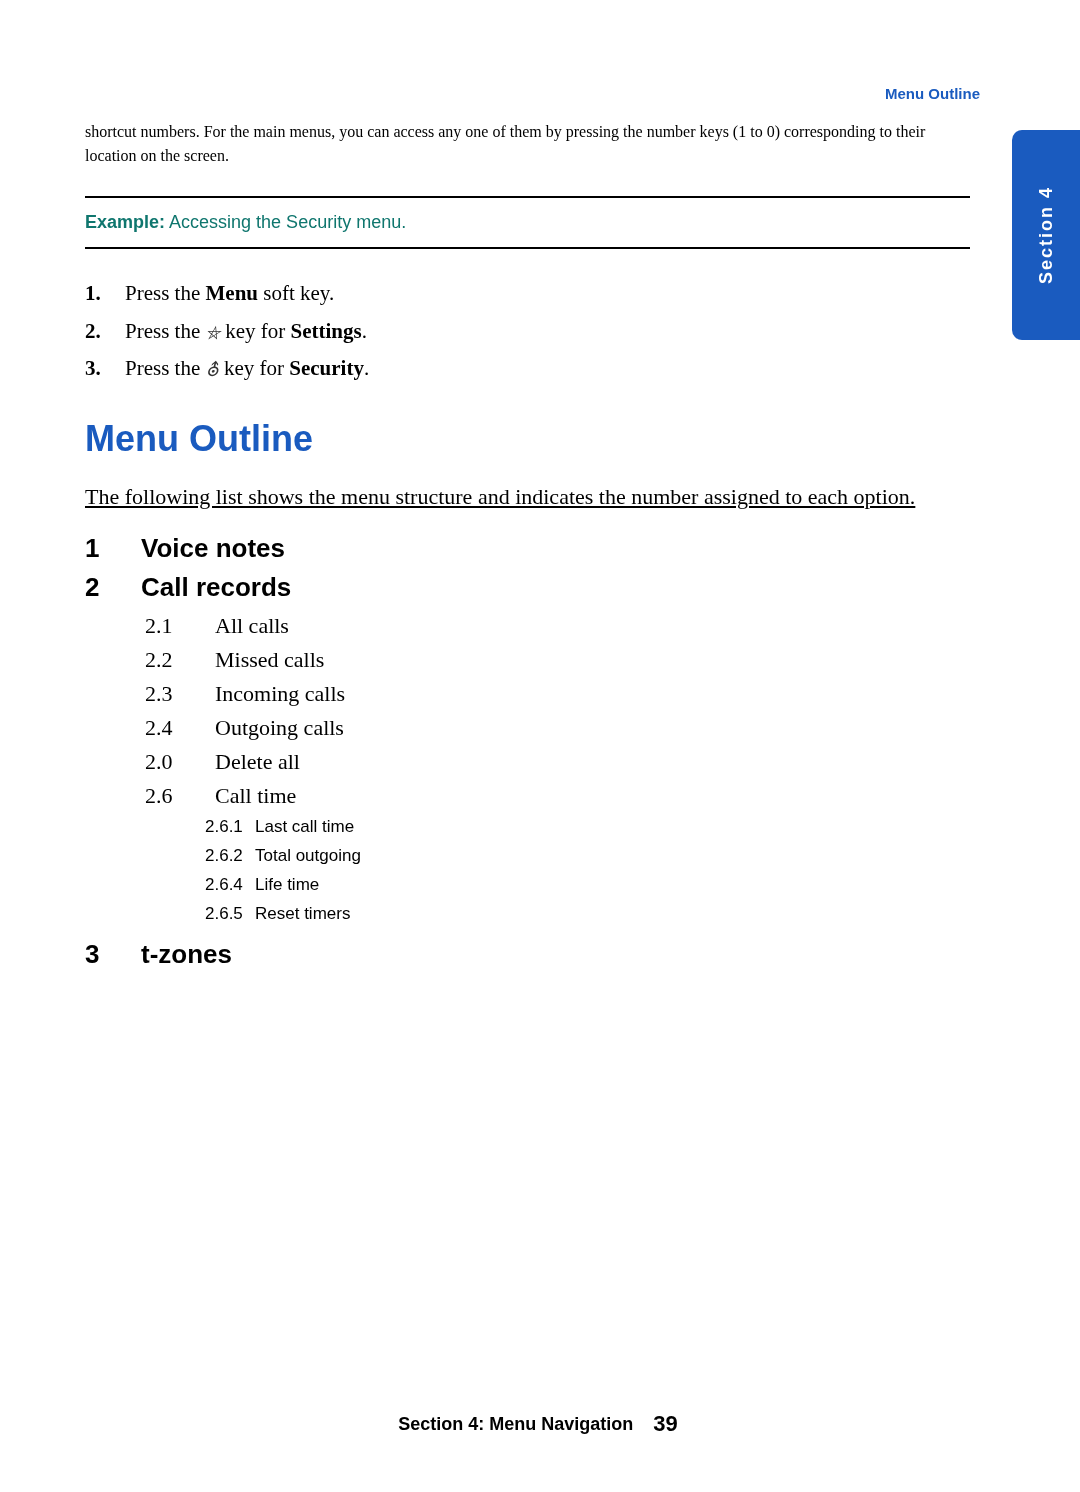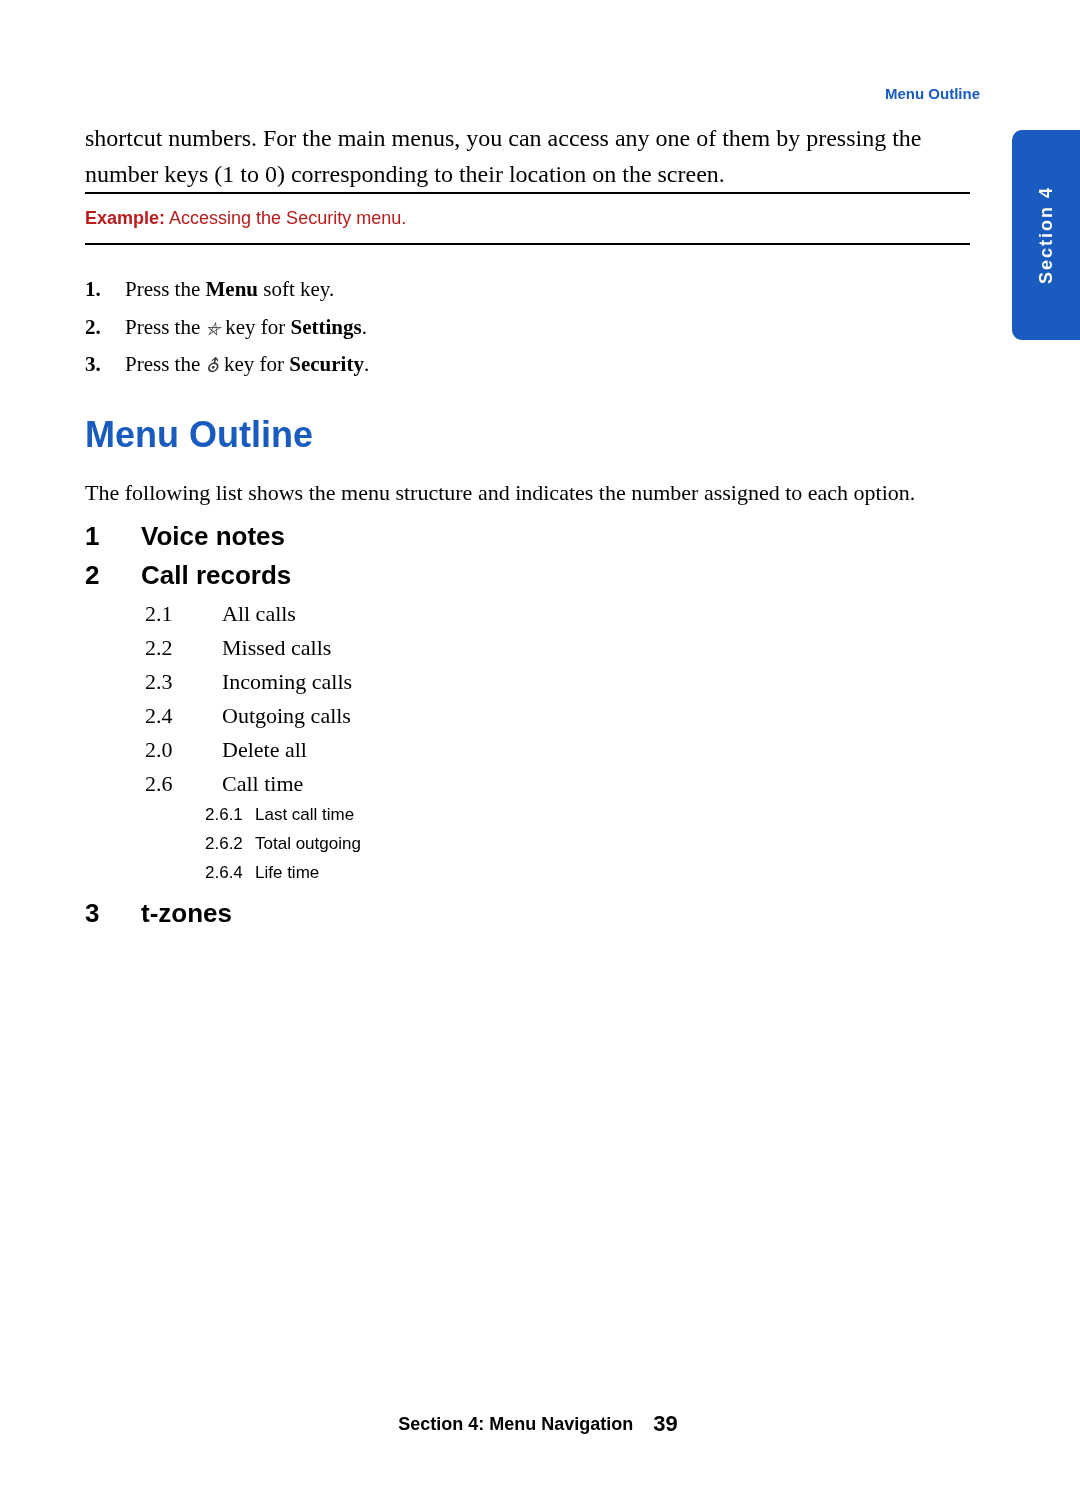--- a/index.html
+++ b/index.html
@@ -62,37 +62,38 @@
     
     .content {
       position: absolute;
       top: 120px;
       left: 85px;
       right: 110px;
     }
 
     
     .intro-text {
-      font-size: 24px;
+      font-size: 16px;
       line-height: 1.5;
       color: #000000;
+      margin-bottom: 28px;
       font-family: 'Times New Roman', Times, serif;
     }
 
     
     .example-box {
       border-top: 2.5px solid #000000;
       border-bottom: 2.5px solid #000000;
       padding: 14px 0;
       margin-bottom: 28px;
     }
 
     .example-text {
       font-size: 18px;
-      color: #b91c1c;
+      color: #0f766e;
       font-family: Arial, sans-serif;
     }
 
     .example-text strong {
       font-weight: bold;
     }
 
     
     .steps-list {
       list-style: none;
@@ -133,22 +134,23 @@
       font-size: 36px;
       font-weight: bold;
       margin-bottom: 20px;
     }
 
     
     .section-desc {
       font-size: 22px;
       line-height: 1.5;
       color: #000000;
-      margin-bottom: 12px;
-      font-family: 'Times New Roman', Times, serif;
+      margin-bottom: 20px;
+      font-family: 'Times New Roman', Times, serif;
+      text-decoration: underline;
     }
 
     
     .menu-section {
       margin-bottom: 8px;
     }
 
     .menu-heading {
       font-size: 26px;
       font-weight: bold;
@@ -167,21 +169,21 @@
     }
 
     .menu-subitem {
       font-size: 22px;
       color: #000000;
       font-family: 'Times New Roman', Times, serif;
       line-height: 1.55;
       display: flex;
       align-items: baseline;
       padding-left: 60px;
-      gap: 27px;
+      gap: 20px;
     }
 
     .menu-subitem .sub-num {
       min-width: 50px;
       font-size: 22px;
     }
 
     .menu-subitem2 {
       font-size: 17px;
       color: #000000;
@@ -316,20 +318,24 @@
         <span class="sub-num2">2.6.2</span>
         <span>Total outgoing</span>
       </div>
 
 
       <div class="menu-subitem2">
         <span class="sub-num2">2.6.4</span>
         <span>Life time</span>
       </div>
 
+      <div class="menu-subitem2">
+        <span class="sub-num2">2.6.5</span>
+        <span>Reset timers</span>
+      </div>
     </div>
 
     <div class="menu-section" style="margin-top: 10px;">
       <div class="menu-heading">
         <span class="num">3</span>
         <span>t-zones</span>
       </div>
 
     </div>
 

